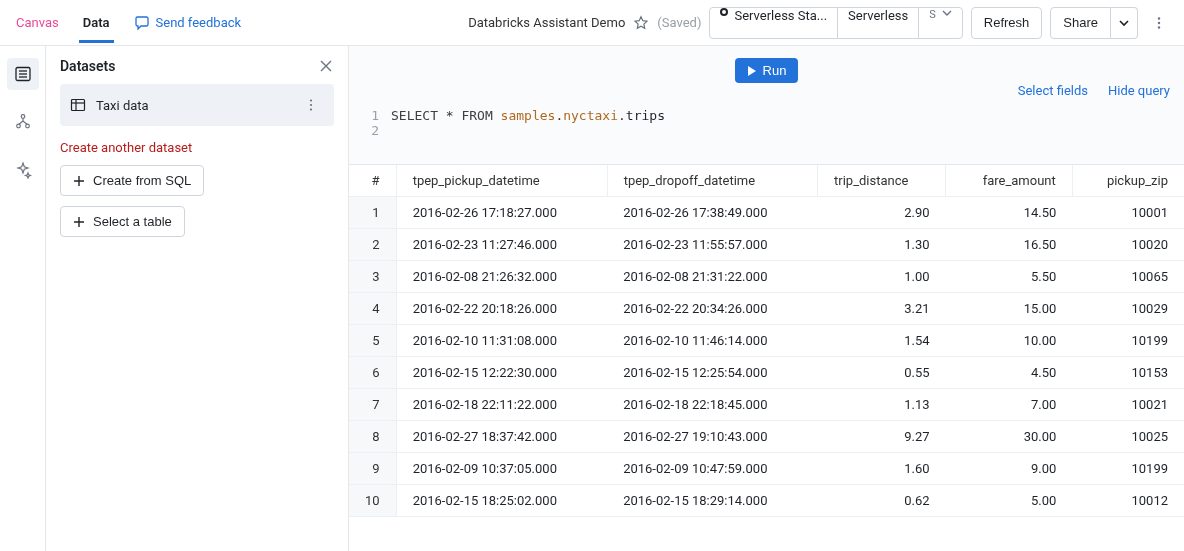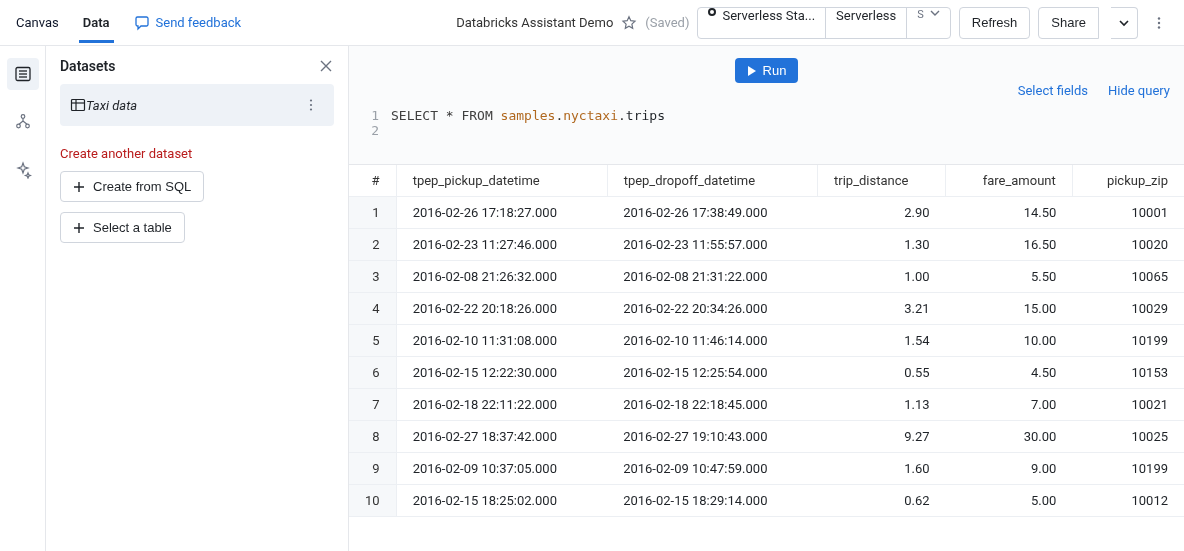--- a/index.html
+++ b/index.html
@@ -1,41 +1,41 @@
 <!DOCTYPE html>
 <html><head>
 <meta charset="utf-8">
 <style>
 * { box-sizing: border-box; margin: 0; padding: 0; }
 body { font-family: -apple-system, BlinkMacSystemFont, "Segoe UI", Roboto, sans-serif; font-size: 13px; color: #1f2328; background: #fff; width: 1184px; height: 551px; overflow: hidden; }
 .topbar { display: flex; align-items: center; height: 46px; padding: 0 12px; border-bottom: 1px solid #e5e7eb; gap: 8px; }
 .tabs { display: flex; gap: 16px; }
-.tab { padding: 12px 4px 10px; color: #0f172a; cursor: pointer; }
+.tab { padding: 12px 4px 10px; color: #ec4899; cursor: pointer; }
 .tab.active { color: #1f2328; font-weight: 600; border-bottom: 3px solid #2272d9; }
 .feedback { display: flex; align-items: center; gap: 6px; color: #2272d9; cursor: pointer; margin-left: 12px; }
 .spacer { flex: 1; }
 .title-area { display: flex; align-items: center; gap: 8px; color: #5e6672; }
 .title-text { color: #333; }
 .saved { color: #9aa0a8; }
 .cluster { display: flex; align-items: center; border: 1px solid #d0d5dd; border-radius: 4px; height: 32px; overflow: hidden; }
 .cluster-seg { padding: 0 10px; display: flex; align-items: flex-start; gap: 6px; height: 100%; }
 .cluster-seg.sep { border-left: 1px solid #d0d5dd; }
 .btn { border: 1px solid #d0d5dd; background: #fff; border-radius: 4px; height: 32px; padding: 0 12px; cursor: pointer; font-size: 13px; color: #1f2328; display: inline-flex; align-items: center; }
-.btn-group { display: flex; gap: 12px; }
+.btn-group { display: flex; }
 .btn-group .btn:first-child { border-top-right-radius: 0; border-bottom-right-radius: 0; }
 .btn-group .btn:last-child { border-left: none; border-top-left-radius: 0; border-bottom-left-radius: 0; padding: 0 8px; }
 .kebab { cursor: pointer; padding: 6px; color: #5e6672; }
 .main { display: flex; height: calc(551px - 46px); }
 .rail { width: 46px; border-right: 1px solid #e5e7eb; display: flex; flex-direction: column; align-items: center; padding-top: 12px; gap: 16px; }
 .rail-btn { width: 32px; height: 32px; display: flex; align-items: center; justify-content: center; border-radius: 4px; cursor: pointer; color: #5e6672; }
 .rail-btn.active { background: #eef2f7; color: #1f2328; }
 .sidepanel { width: 303px; border-right: 1px solid #e5e7eb; padding: 12px 14px; }
 .panel-head { display: flex; align-items: center; justify-content: space-between; margin-bottom: 10px; }
 .panel-title { font-weight: 600; font-size: 14px; }
-.dataset-item { display: flex; align-items: center; background: #eef2f7; border-radius: 4px; padding: 8px 10px; cursor: pointer; margin-bottom: 20px; font-style: italic; }
+.dataset-item { display: flex; align-items: center; gap: 10px; background: #eef2f7; border-radius: 4px; padding: 8px 10px; cursor: pointer; margin-bottom: 14px; }
 .dataset-item .kebab { margin-left: auto; }
 .hint { color: #b91c1c; margin-bottom: 10px; }
 .side-btn { display: inline-flex; align-items: center; gap: 8px; border: 1px solid #d0d5dd; border-radius: 4px; padding: 7px 12px; cursor: pointer; background: #fff; margin-bottom: 10px; font-size: 13px; color: #1f2328; }
 .content { flex: 1; display: flex; flex-direction: column; background: #fafbfc; overflow: hidden; }
 .editor-wrap { padding: 12px 14px 0 14px; }
 .editor-toolbar { display: flex; align-items: center; margin-bottom: 4px; flex-direction: column; }
 .run-btn { background: #2272d9; color: #fff; border: none; border-radius: 4px; padding: 5px 12px; font-size: 13px; display: inline-flex; align-items: center; gap: 6px; cursor: pointer; }
 .link { color: #2272d9; cursor: pointer; }
 .editor-links { display: flex; gap: 20px; margin-left: auto; }
 .code { font-family: ui-monospace, "SF Mono", Menlo, Consolas, monospace; font-size: 13px; padding: 6px 0 26px 0; }

